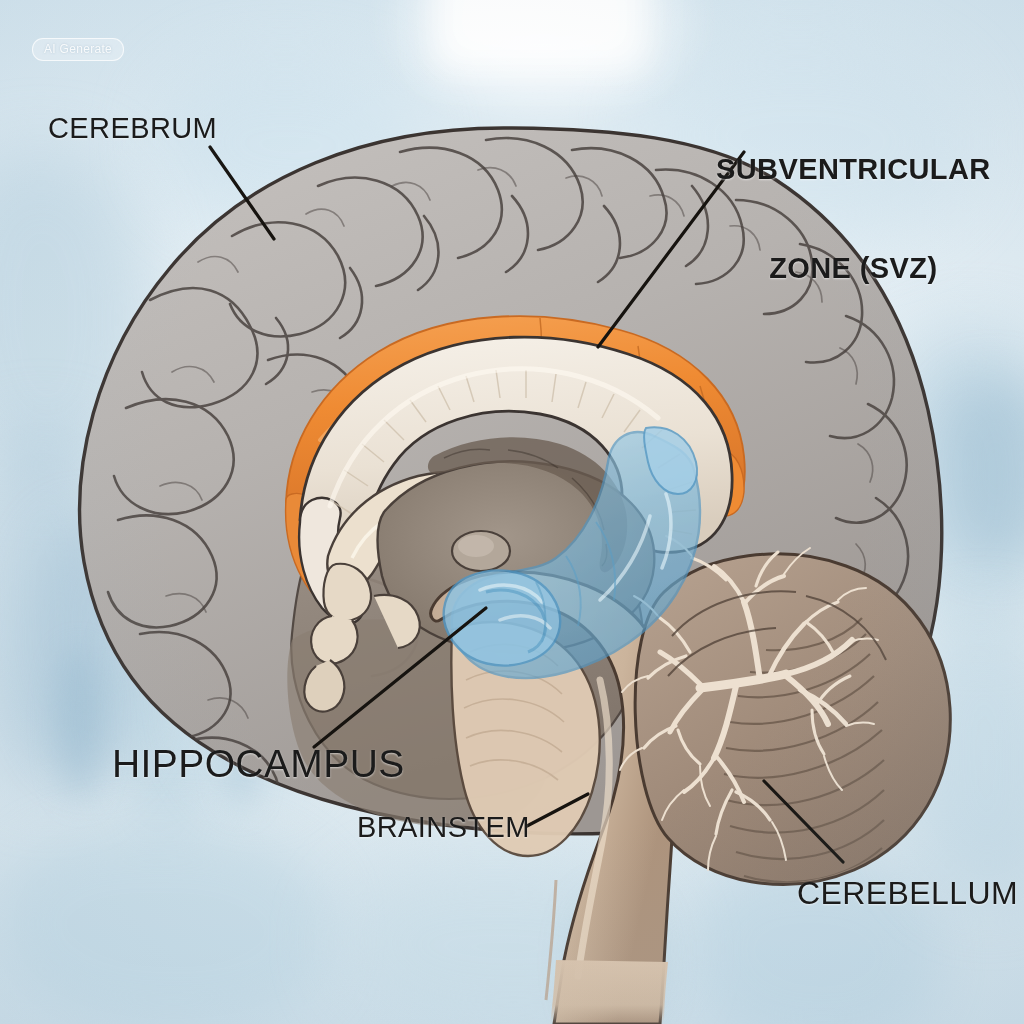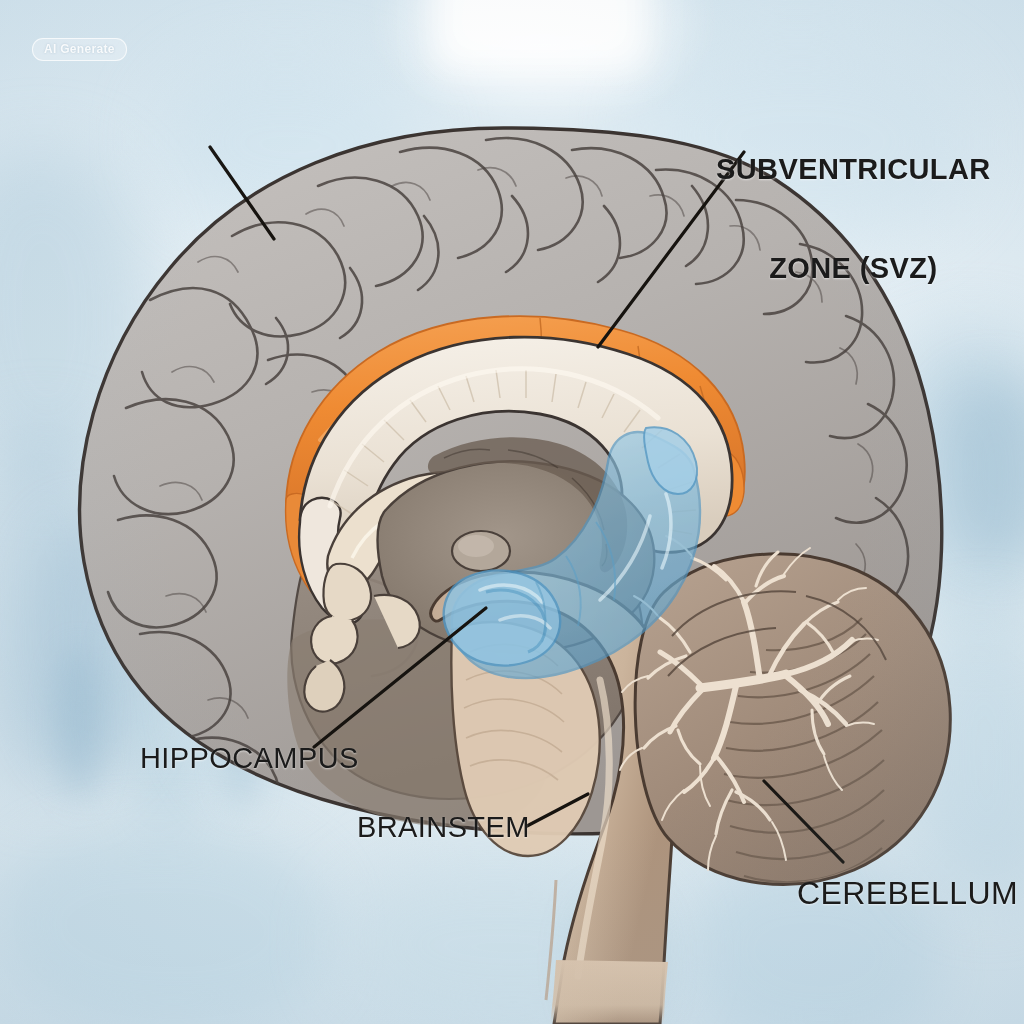--- a/index.html
+++ b/index.html
@@ -38,21 +38,20 @@
     text-shadow:0 1px 2px rgba(255,255,255,.55);
   }
   
   .watermark{
     position:absolute;left:32px;top:38px;
     padding:3px 11px 4px 11px;border-radius:11px;
     border:1px solid rgba(255,255,255,.72);
     background:rgba(255,255,255,.26);
     color:rgba(255,255,255,.88);font-size:12px;letter-spacing:.3px;
     text-shadow:0 0 2px rgba(140,170,190,.5);
-    font-weight:bold;
   }
   svg.art{position:absolute;left:0;top:0;}
 </style>
 </head>
 <body>
 
 <div id="stage">
 
   <div class="bg-base"></div>
 
@@ -429,27 +428,28 @@
       <line x1="210" y1="147" x2="274" y2="239"></line>
       <line x1="744" y1="152" x2="598" y2="347"></line>
       <line x1="314" y1="747" x2="486" y2="608"></line>
       <line x1="527" y1="826" x2="588" y2="794"></line>
       <line x1="843" y1="862" x2="764" y2="781"></line>
     </g>
   </svg>
 
   <div class="vignette"></div>
 
+  <div class="label" style="left:48px;top:112px;font-size:29px;">CEREBRUM</div>
 
   <div class="label" style="left:716px;top:87px;font-size:29px;text-align:center;font-weight:bold;">
     <div>SUBVENTRICULAR</div>
     <div>ZONE (SVZ)</div>
   </div>
 
-  <div class="label" style="left:112px;top:742px;font-size:29px;margin-left:28px;">HIPPOCAMPUS</div>
+  <div class="label" style="left:112px;top:742px;font-size:39px;">HIPPOCAMPUS</div>
 
   <div class="label" style="left:357px;top:811px;font-size:29px;text-align:center;">BRAINSTEM</div>
 
   <div class="label" style="left:797px;top:875px;font-size:32px;">CEREBELLUM</div>
 
   <div class="watermark">AI Generate</div>
 
 </div>
 
 </body></html>

